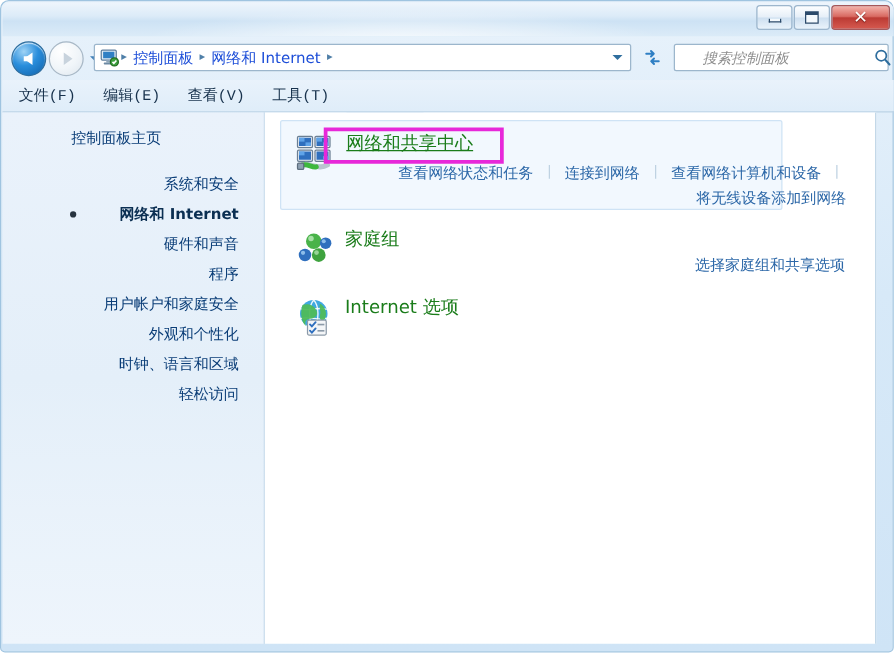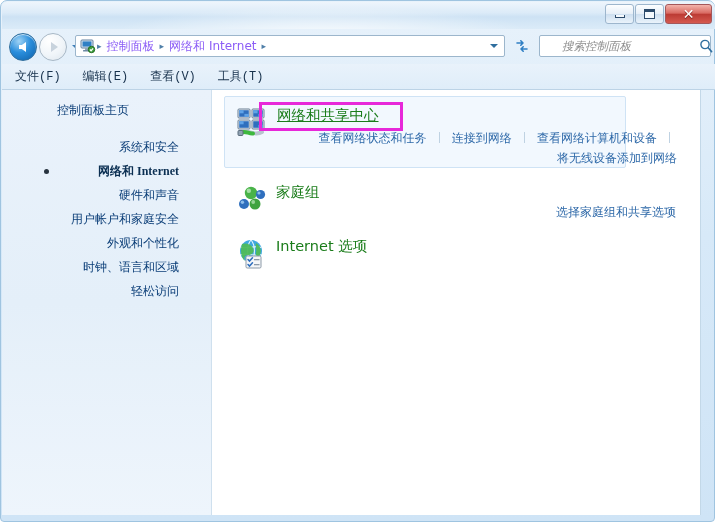--- a/index.html
+++ b/index.html
@@ -143,21 +143,21 @@
     border-radius: 2px;
     display: flex; align-items: center;
   }
   #addressbox .cp-icon {
     margin-left: 4px;
     width: 16px; height: 16px;
     position: relative;
   }
   .crumb {
     font-size: 12px;
-    color: #8b5cf6;
+    color: #1d4ed8;
     padding: 0 4px;
     line-height: 20px;
     white-space: nowrap;
   }
   .crumb-sep {
     color: #4f7fa8;
     font-size: 9px;
     padding: 0 1px;
     line-height: 20px;
   }
@@ -239,23 +239,22 @@
     border-right: 1px solid #cfe0ee;
   }
   .side-home {
     position: absolute;
     left: 55px; top: 12px;
     font-size: 12px;
     color: #0a3d77;
   }
   #side-list {
     position: absolute;
-    left: 0; top: 45px;
+    left: 12px; top: 45px;
     width: 177px;
-    font-family: Liberation Serif, serif;
   }
   .side-item {
     position: relative;
     font-size: 12px;
     color: #0a3d77;
     padding: 4px 0 4px 55px;
     line-height: 16px;
   }
   .side-item.current {
     font-weight: bold;
@@ -420,20 +419,21 @@
 
     <div id="sidebar">
       <div class="side-home">控制面板主页</div>
       <div id="side-list">
         <div class="side-item">系统和安全</div>
         <div class="side-item current">
           <span class="side-bullet"></span>
           <span>网络和 Internet</span>
         </div>
         <div class="side-item">硬件和声音</div>
+        <div class="side-item">程序</div>
         <div class="side-item">用户帐户和家庭安全</div>
         <div class="side-item">外观和个性化</div>
         <div class="side-item">时钟、语言和区域</div>
         <div class="side-item">轻松访问</div>
       </div>
     </div>
 
     <div id="content">
 
       <div class="cat hovered" style="top:6px; height:72px;">

